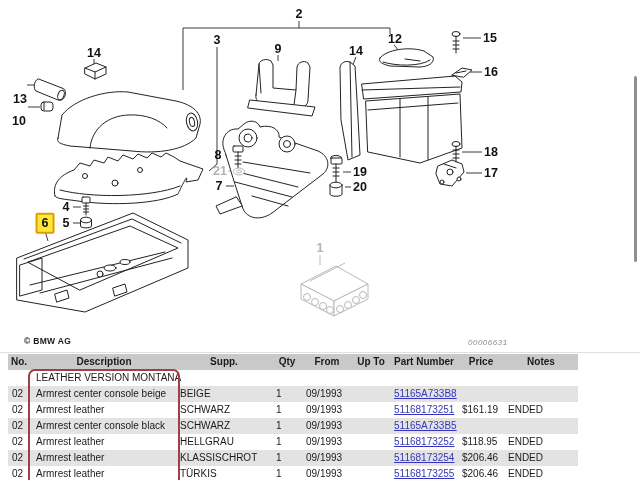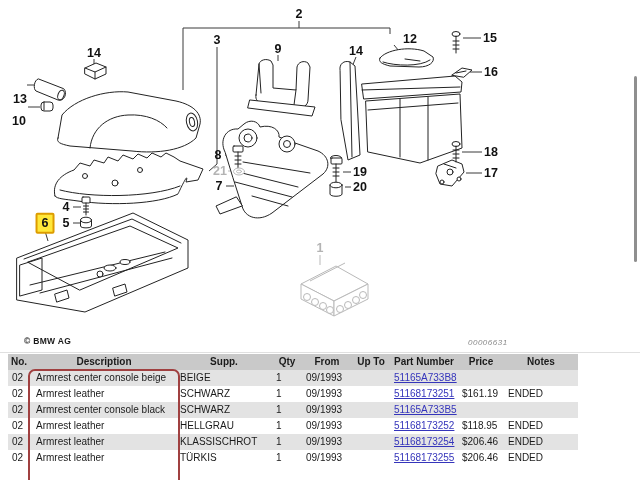--- a/index.html
+++ b/index.html
@@ -206,21 +206,21 @@
           <circle cx="356" cy="300" r="3.5"></circle>
           <circle cx="363" cy="295" r="3.5"></circle>
       </g>
     </svg>
 
     <div id="callouts">
         <div class="callout" style="left: 299px; top: 14px;">2</div>
         <div class="callout" style="left: 217px; top: 40px;">3</div>
         <div class="callout" style="left: 278px; top: 49px;">9</div>
         <div class="callout" style="left: 356px; top: 51px;">14</div>
-        <div class="callout" style="left: 395px; top: 39px; margin-left: 15px;">12</div>
+        <div class="callout" style="left: 395px; top: 39px;">12</div>
         <div class="callout" style="left: 490px; top: 38px;">15</div>
         <div class="callout" style="left: 491px; top: 72px;">16</div>
         <div class="callout" style="left: 94px; top: 53px;">14</div>
         <div class="callout" style="left: 19px; top: 85px; margin-top: 36px;">10</div>
         <div class="callout" style="left: 20px; top: 99px;">13</div>
         <div class="callout" style="left: 218px; top: 155px;">8</div>
         <div class="callout dimmed" style="left: 220px; top: 171px;">21</div>
         <div class="callout" style="left: 219px; top: 186px;">7</div>
         <div class="callout" style="left: 360px; top: 172px;">19</div>
         <div class="callout" style="left: 360px; top: 187px;">20</div>
@@ -259,20 +259,24 @@
           <th class="c2">Supp.</th>
           <th class="c3">Qty</th>
           <th class="c4">From</th>
           <th class="c5">Up To</th>
           <th class="c6">Part Number</th>
           <th class="c7">Price</th>
           <th class="c8">Notes</th>
         </tr>
     </thead>
     <tbody id="table-body">
+        <tr>
+          <td class="c0"></td>
+          <td class="c1" colspan="8">LEATHER VERSION MONTANA</td>
+        </tr>
         <tr class="alt">
           <td class="c0">02</td>
           <td class="c1">Armrest center console beige</td>
           <td class="c2">BEIGE</td>
           <td class="c3">1</td>
           <td class="c4">09/1993</td>
           <td class="c5"></td>
           <td class="c6"><a class="pn">51165A733B8</a></td>
           <td class="c7"></td>
           <td class="c8"></td>

